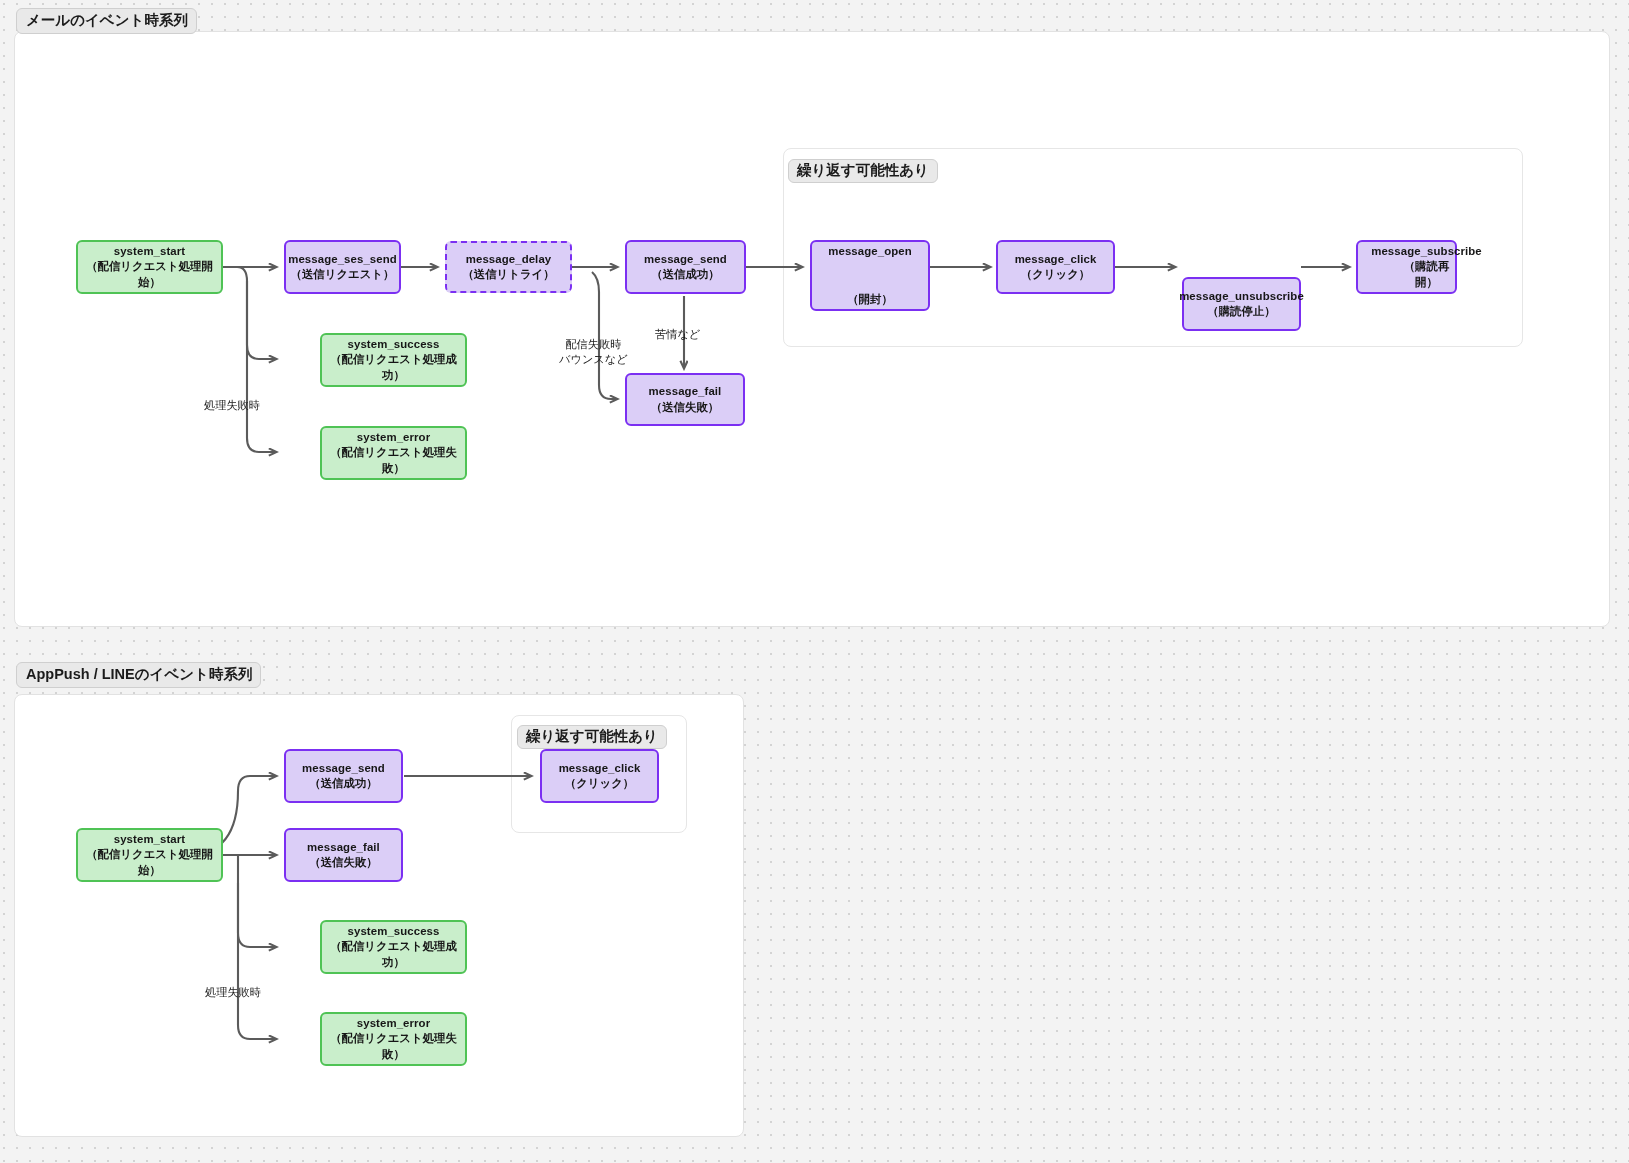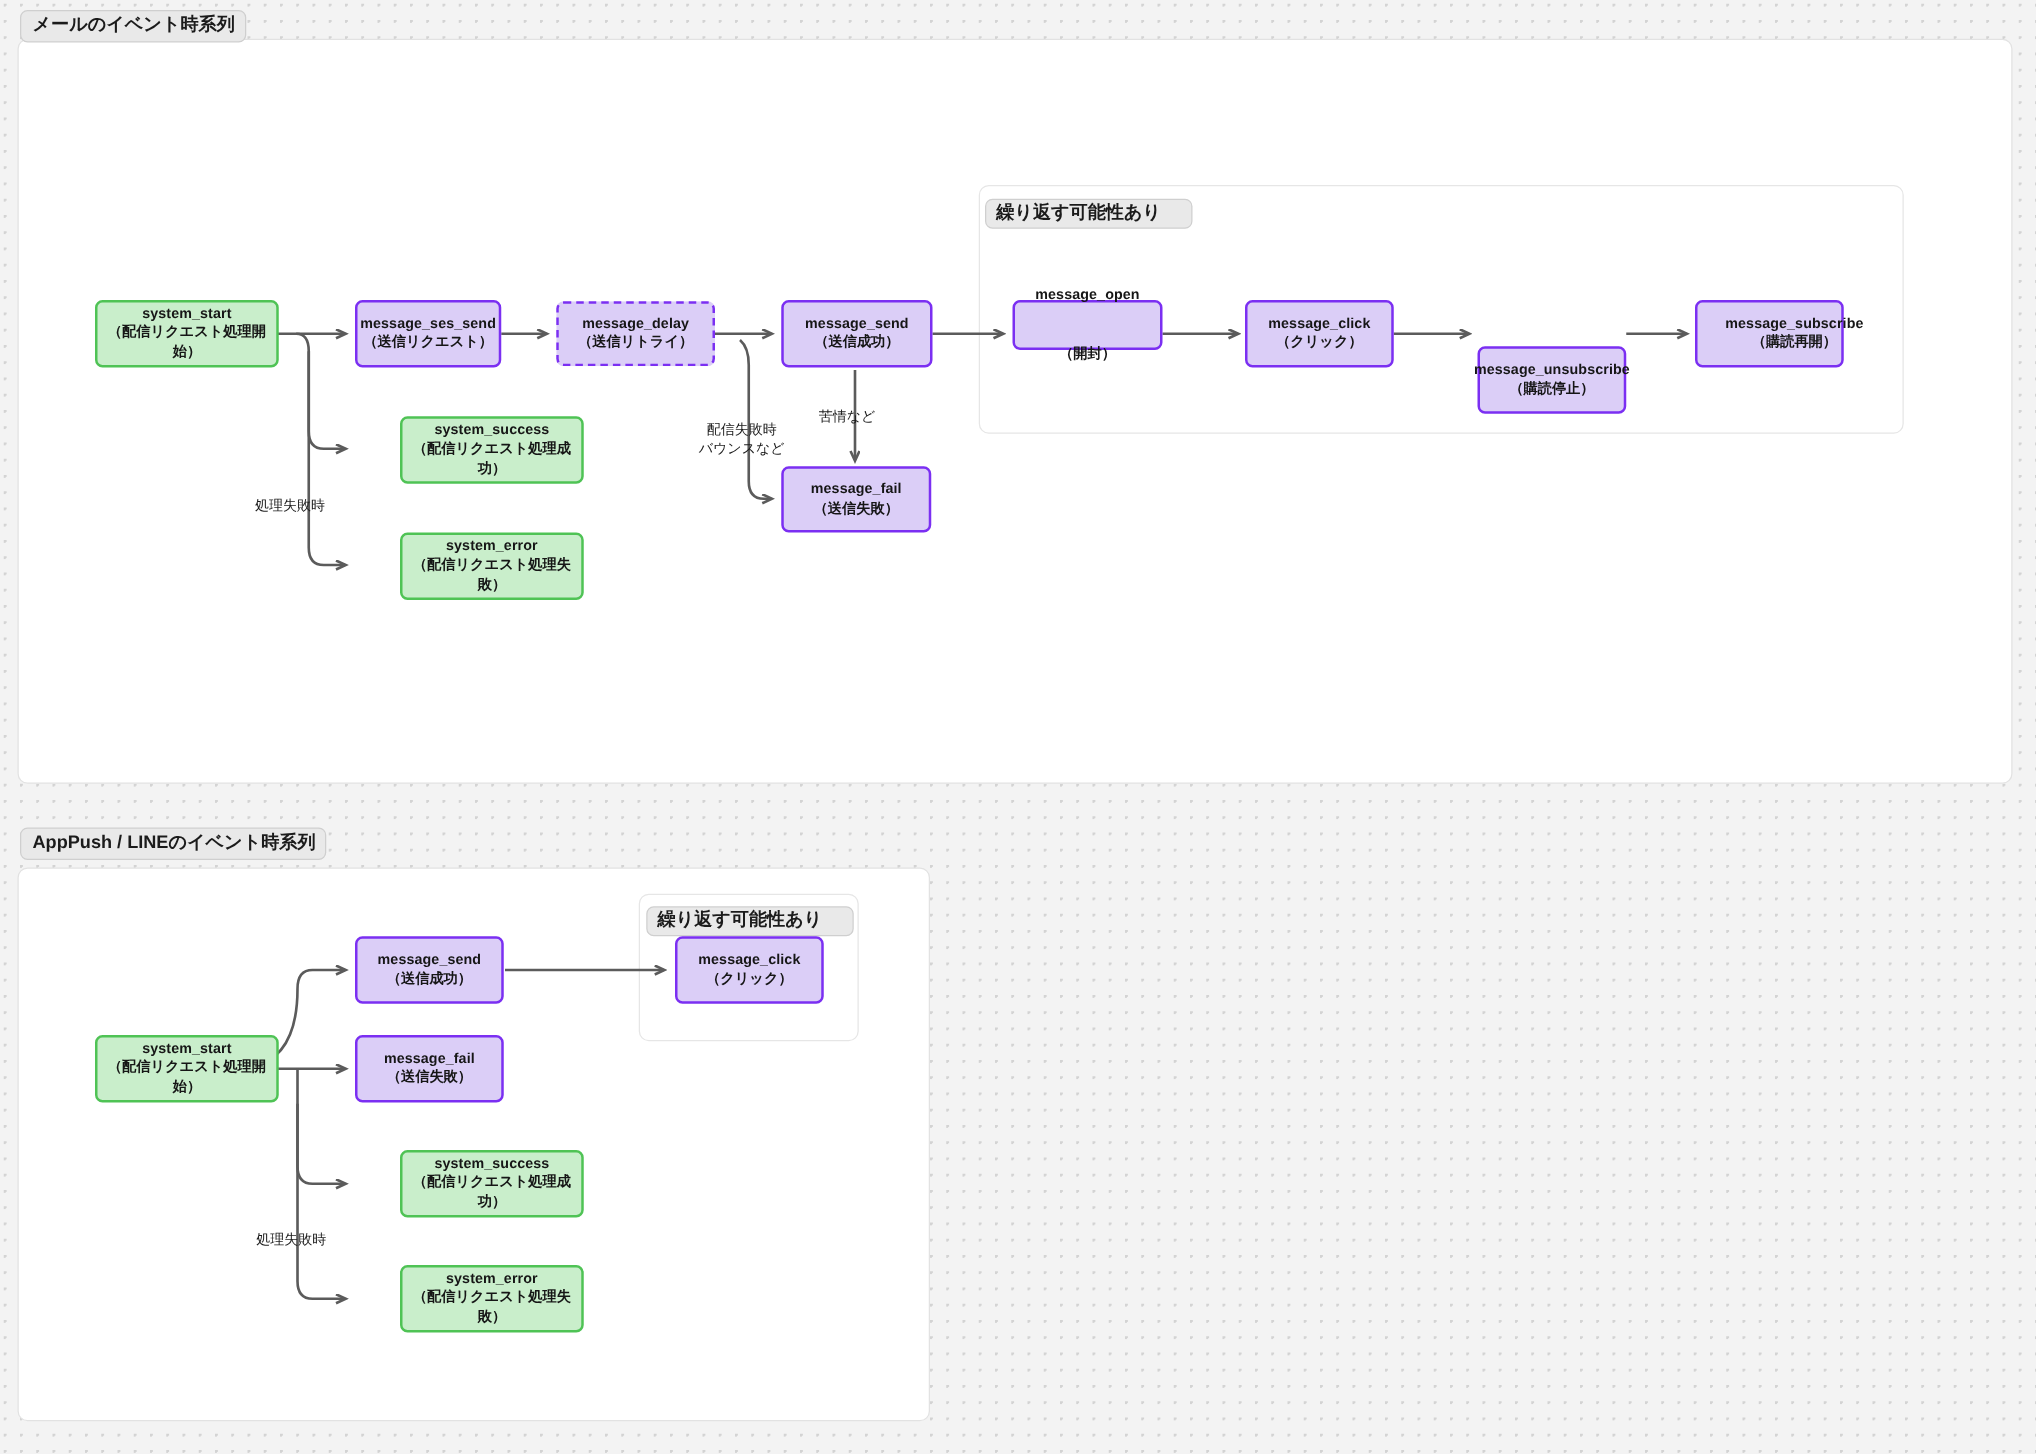--- a/index.html
+++ b/index.html
@@ -53,21 +53,21 @@
     z-index: 2;
   }
   .subgraph-label {
     position: absolute;
     background: #e9e9e9;
     border: 1px solid #cfcfcf;
     border-radius: 6px;
     font-size: 14.5px;
     font-weight: bold;
     color: #1b1b1b;
-    padding: 3px 24px 4px 8px;
+    padding: 3px 8px 4px 8px;
     line-height: 1;
     white-space: nowrap;
     z-index: 6;
     box-sizing: border-box;
   }
 
   
   .node {
     position: absolute;
     box-sizing: border-box;
@@ -203,36 +203,36 @@
   <div class="node green" style="left:284px; top:426px; width:147px; height:54px;">
     <span class="nm">system_error</span>
     <span class="sub">（配信リクエスト処理失敗）</span>
   </div>
 
   <div class="node purple" style="left:625px; top:373px; width:120px; height:53px;">
     <span class="nm">message_fail</span>
     <span class="sub">（送信失敗）</span>
   </div>
 
-  <div class="node purple" style="left:810px; top:240px; width:120px; height:40px;gap:32px;">
+  <div class="node purple" style="left:810px; top:240px; width:120px; height:71px;gap:32px;">
     <span class="nm">message_open</span>
     <span class="sub">（開封）</span>
   </div>
 
   <div class="node purple" style="left:996px; top:240px; width:119px; height:54px;">
     <span class="nm">message_click</span>
     <span class="sub">（クリック）</span>
   </div>
 
   <div class="node purple" style="left:1182px; top:240px; width:119px; height:54px;margin-top:37px;">
     <span class="nm">message_unsubscribe</span>
     <span class="sub">（購読停止）</span>
   </div>
 
-  <div class="node purple" style="left:1356px; top:240px; width:119px; height:54px;padding-left:40px;">
+  <div class="node purple" style="left:1356px; top:240px; width:101px; height:54px;padding-left:40px;">
     <span class="nm">message_subscribe</span>
     <span class="sub">（購読再開）</span>
   </div>
 
   <div class="panel-label" style="left:16px; top:662px;">AppPush / LINEのイベント時系列</div>
 
   <div class="panel" style="left:14px; top:694px; width:730px; height:443px;"></div>
 
   <div class="subgraph" style="left:511px; top:715px; width:176px; height:118px;"></div>
   <div class="subgraph-label" style="left:517px; top:725px;">繰り返す可能性あり</div>

